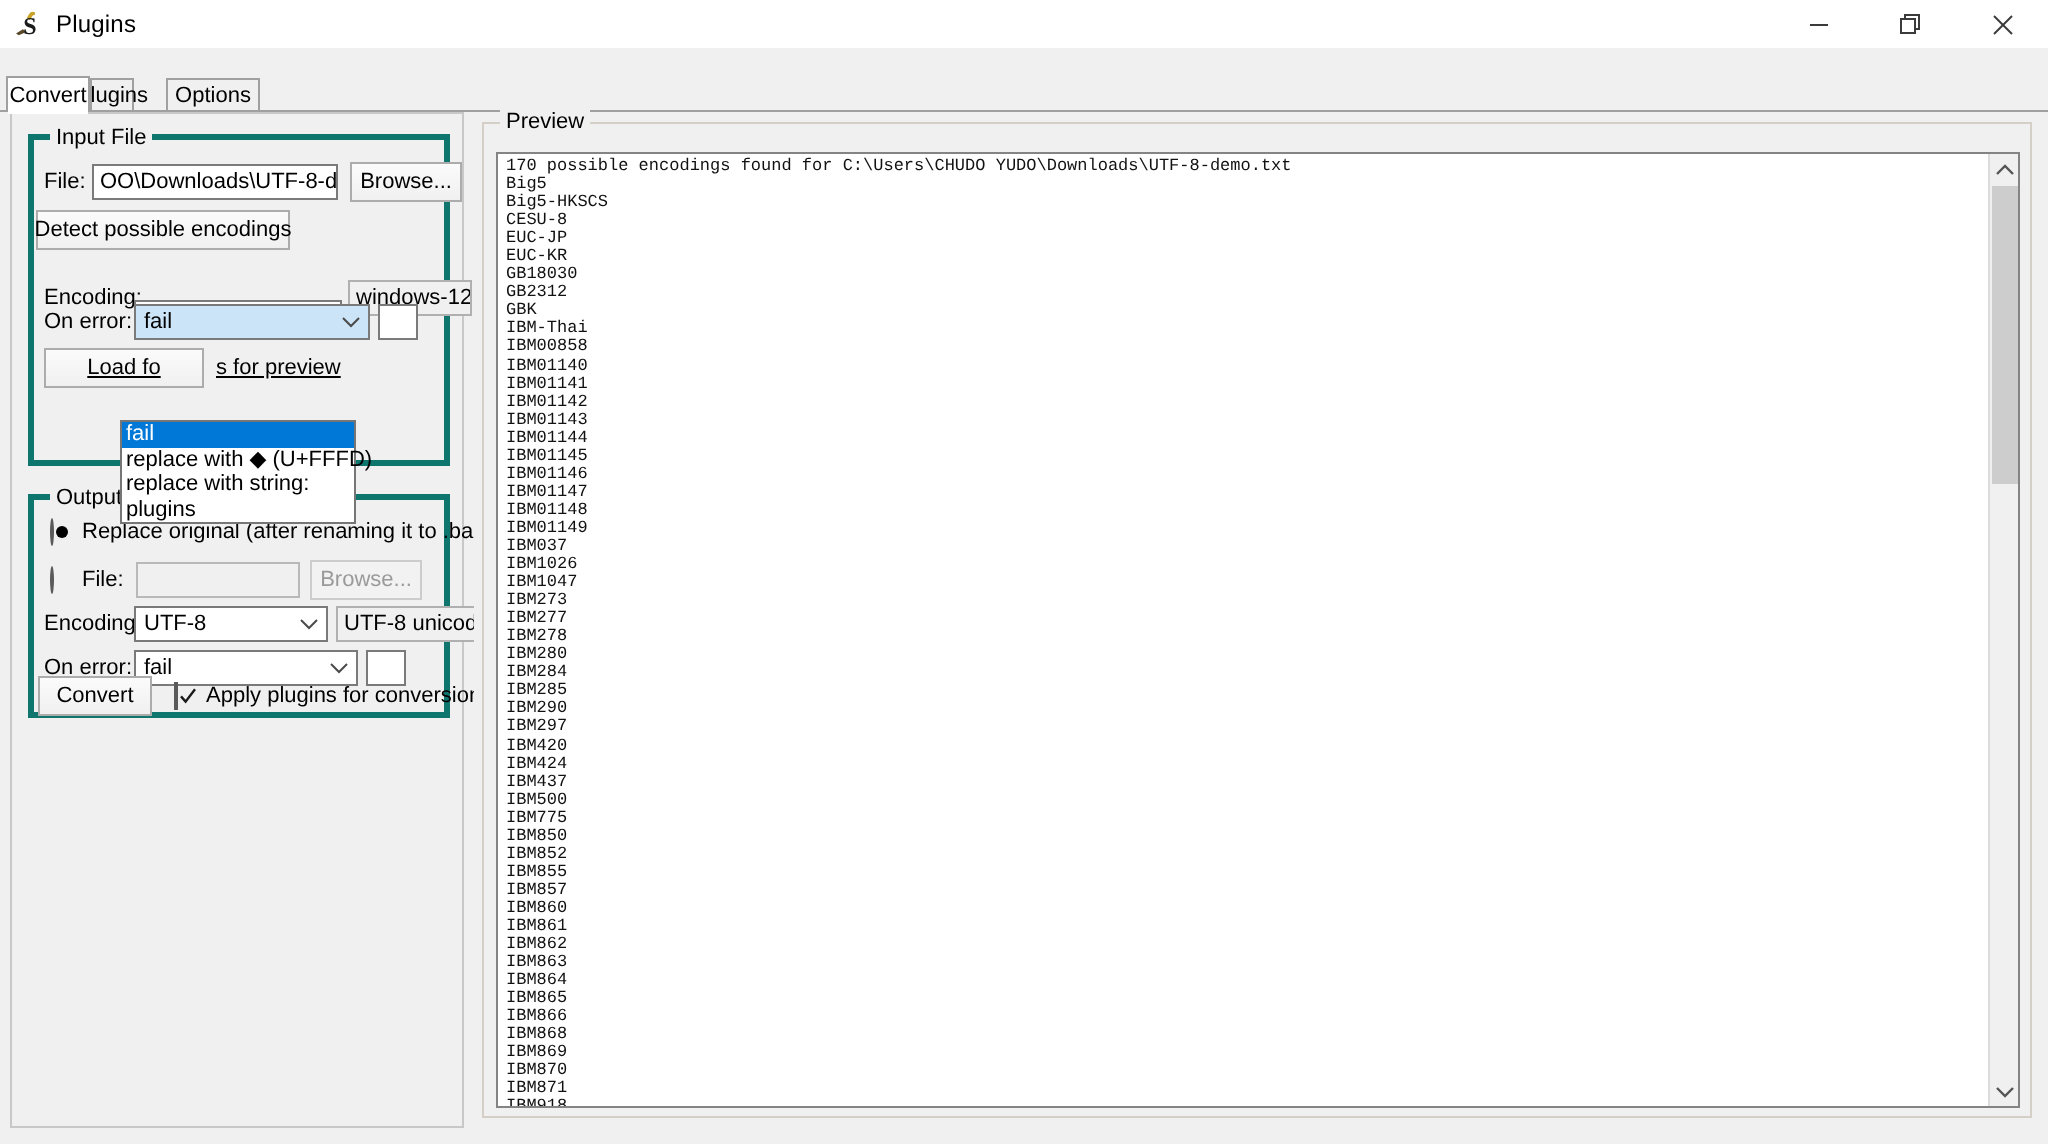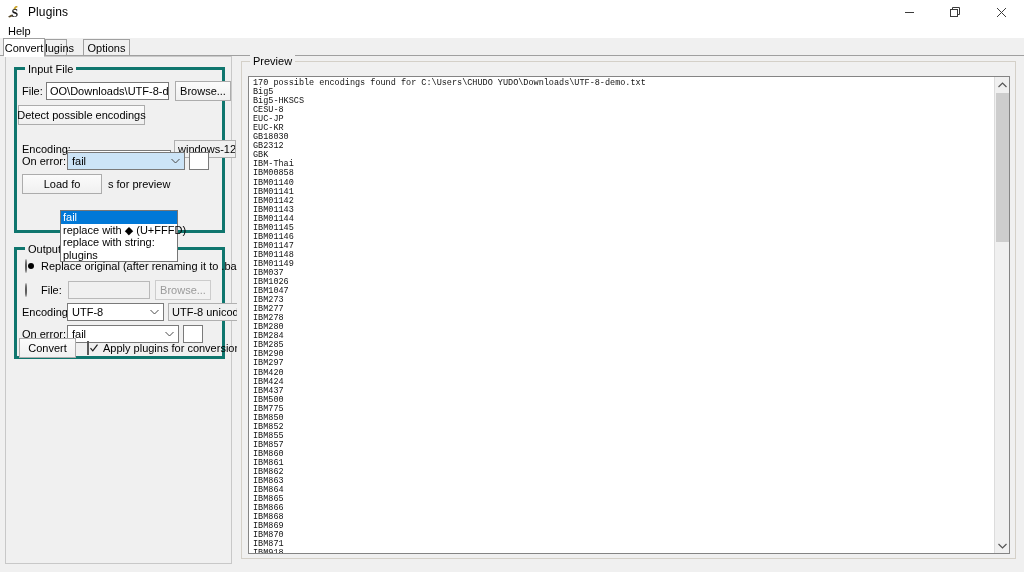--- a/index.html
+++ b/index.html
@@ -199,23 +199,20 @@
       </div>
       <div class="win-btn">
         <svg width="11" height="11" viewBox="0 0 11 11">
           <line x1="1" y1="1" x2="10" y2="10" stroke="#3b3b3b" stroke-width="1"></line>
           <line x1="10" y1="1" x2="1" y2="10" stroke="#3b3b3b" stroke-width="1"></line>
         </svg>
       </div>
     </div>
   </div>
 
-  <div class="menubar">
-    <div class="menu-item">Help</div>
-  </div>
 
   <div class="tabstrip">
     <div id="tab-convert" class="tab selected">
       <span>Convert</span>
     </div>
     <div id="tab-plugins" class="tab">
       <span>Plugins</span>
     </div>
     <div id="tab-options" class="tab">
       <span>Options</span>
@@ -266,21 +263,21 @@
             <svg width="9" height="6" viewBox="0 0 9 6">
                 <polyline points="0.5,1 4.5,5 8.5,1" fill="none" stroke="#4a4a4a" stroke-width="1"></polyline>
               </svg>
           </span>
         </div>
         <div class="textbox" style="margin-left:4px; width:20px;">
           <span></span>
         </div>
       </div>
 
-      <div class="row" style="left:5px; top:104px; width:200px;">
+      <div class="row" style="left:5px; top:104px; width:200px;text-decoration:underline;">
         <div class="btn" style="width:80px;">
           <span>Load fo</span>
         </div>
         <span class="lbl" style="margin-left:6px;">s for preview</span>
       </div>
     </div>
 
     <div class="group" id="grp-output">
       <div class="group-title">Output Fil</div>
 

